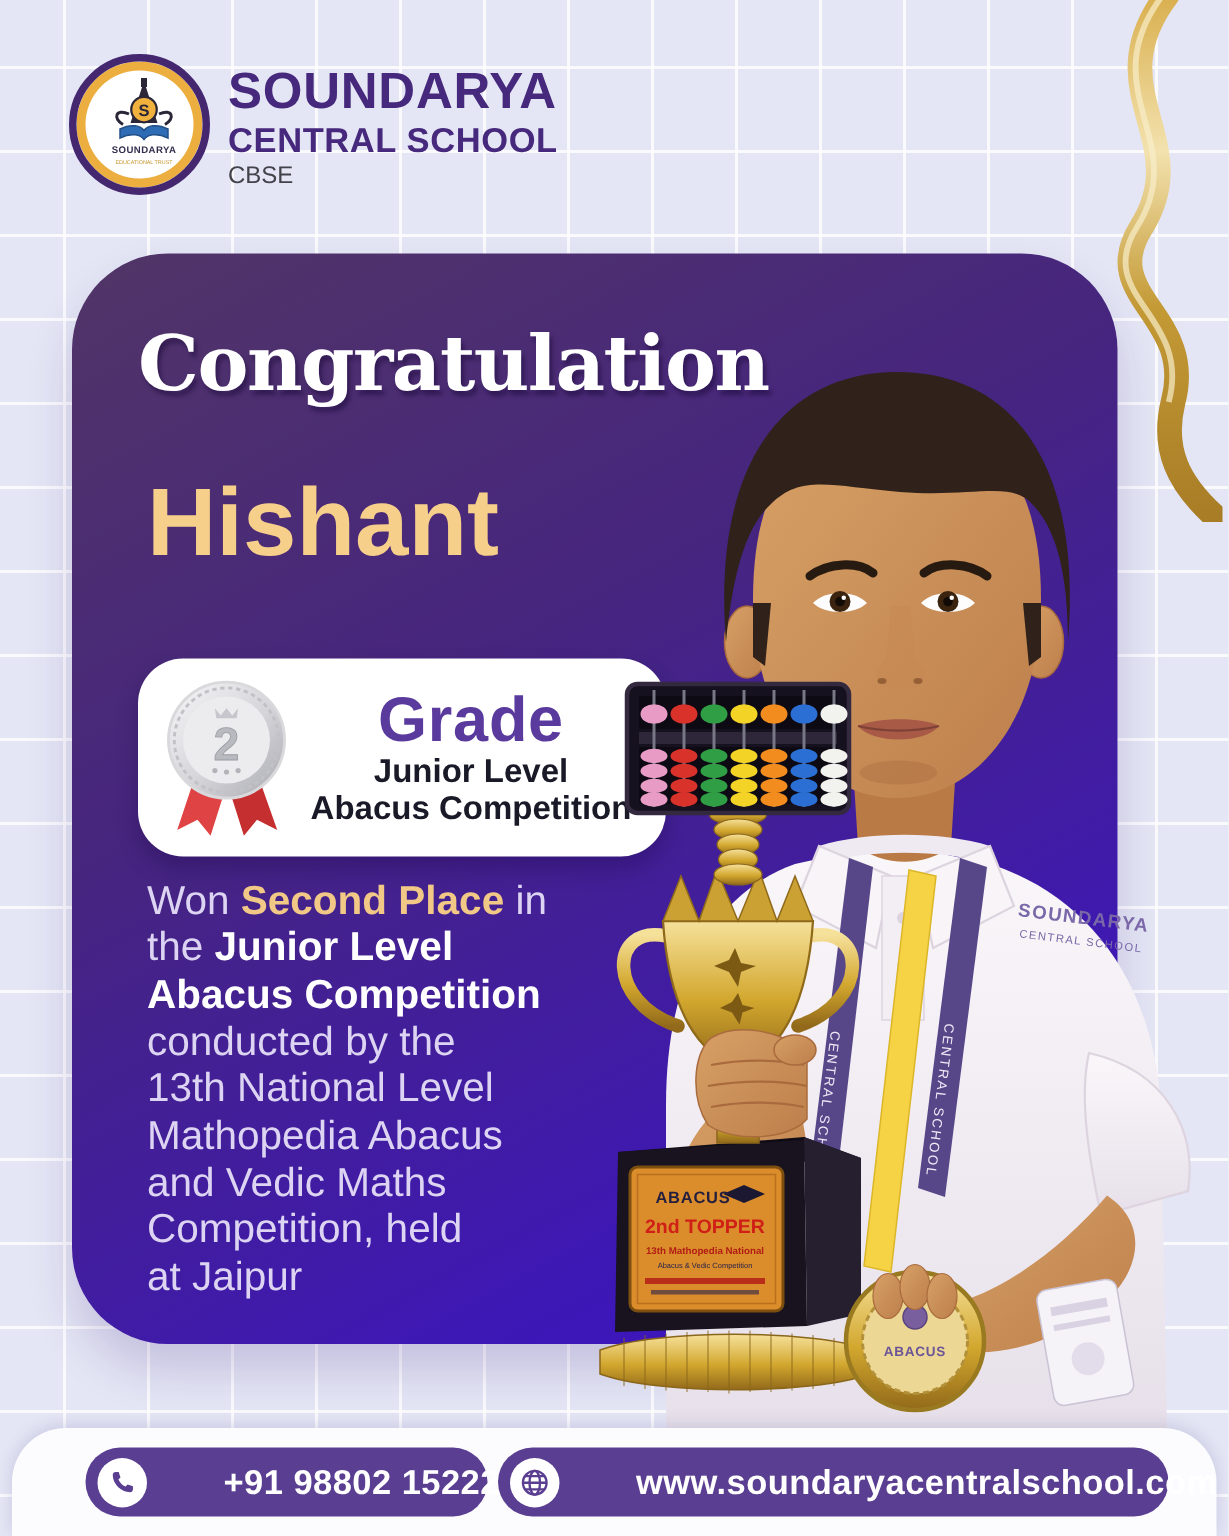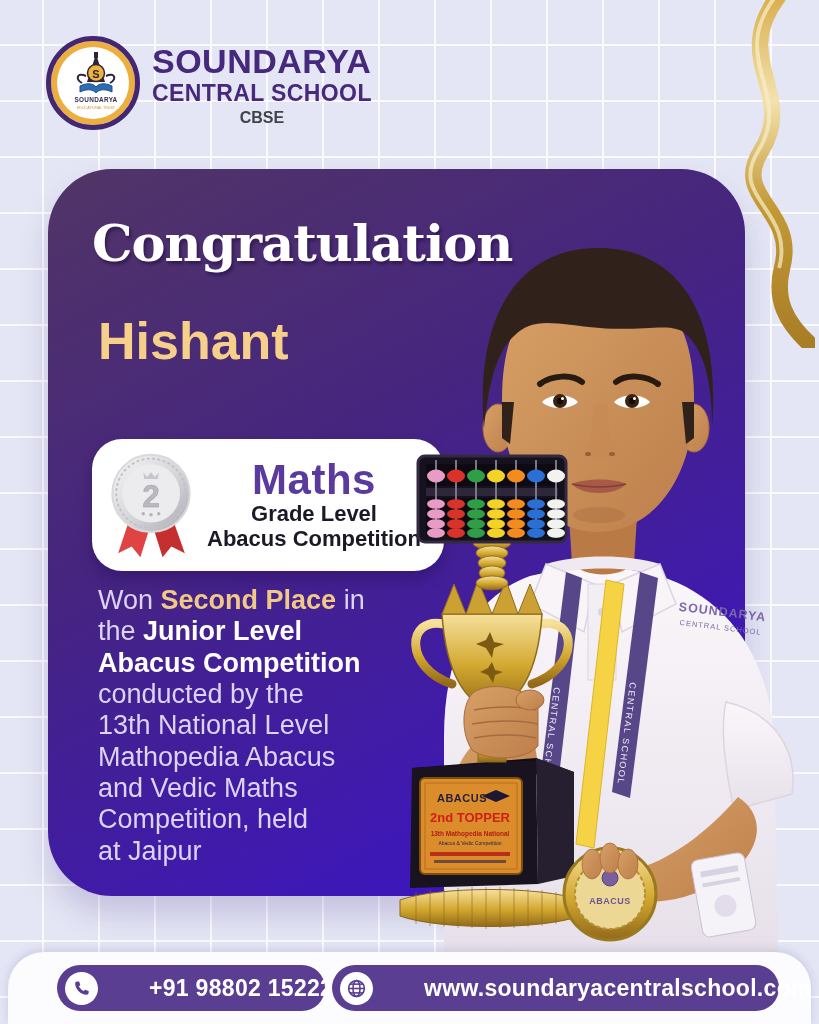--- a/index.html
+++ b/index.html
@@ -9,29 +9,29 @@
     background-image:linear-gradient(rgba(255,255,255,.8) 2px,transparent 2px),
                      linear-gradient(90deg,rgba(255,255,255,.8) 2px,transparent 2px);
     background-size:56px 56px;background-position:-14px -12px;}
   
   .logo-badge{position:absolute;left:46px;top:36px;width:94px;height:94px;border-radius:50%;
     background:#fff;border:5px solid #44276f;box-shadow:inset 0 0 0 6px #ecaf3f;box-sizing:border-box;}
   .logo-badge svg{position:absolute;left:9px;top:8px;}
   .school-title{position:absolute;left:152px;top:44px;line-height:1;}
   .brand-name{font-size:34px;font-weight:800;color:#46287c;letter-spacing:.5px;}
   .brand-type{font-size:23px;font-weight:700;color:#46287c;margin-top:4px;letter-spacing:.4px;}
-  .brand-board{font-size:16px;font-weight:700;color:#42424a;margin-top:5px;text-align:center;}
+  .brand-board{font-size:16px;font-weight:400;color:#42424a;margin-top:5px;}
   .ribbon{position:absolute;right:4px;top:0;}
   
   .card{position:absolute;left:48px;top:169px;width:697px;height:727px;border-radius:64px;
     background:linear-gradient(152deg,#513566 0%,#46257f 38%,#3e18b4 78%,#3a13c8 100%);
     box-shadow:0 18px 30px rgba(60,30,120,.18);}
   .congrats{position:absolute;left:44px;top:44px;font-family:"DejaVu Serif",serif;font-size:51px;
     font-weight:700;color:#ffffff;text-shadow:2px 3px 3px rgba(25,8,55,.5);letter-spacing:-1px;}
-  .student-name{position:absolute;left:50px;top:142px;font-size:52px;font-weight:800;color:#f6cf8b;}
+  .student-name{position:absolute;left:50px;top:142px;font-size:64px;font-weight:800;color:#f6cf8b;}
   .student-grade{position:absolute;left:52px;top:208px;font-size:32px;font-weight:500;color:#f0ecfa;}
   .award-badge{position:absolute;left:44px;top:270px;width:352px;height:132px;background:#ffffff;
     border-radius:30px;box-shadow:0 8px 14px rgba(20,5,60,.28);display:flex;align-items:center;}
   .award-badge svg{margin-left:12px;}
   .award-text{flex:1;text-align:center;padding-right:14px;}
   .award-place{font-size:42px;font-weight:800;color:#5b3a9e;letter-spacing:.5px;line-height:1;}
   .award-line{font-size:22px;font-weight:700;color:#191927;line-height:1.15;}
   .description{position:absolute;left:50px;top:416px;width:340px;margin:0;font-size:27px;
     line-height:1.16;color:#dcd4f2;font-weight:500;white-space:pre-line;}
   .description .b-gold{color:#f2c887;font-weight:800;}
@@ -105,22 +105,22 @@
         <circle cx="48" cy="48" r="40" fill="url(#silverG)" stroke="#d9d9dc" stroke-width="2"></circle>
         <circle cx="48" cy="48" r="36" fill="none" stroke="#c2c2c6" stroke-width="2" stroke-dasharray="3 2.5"></circle>
         <circle cx="48" cy="48" r="30" fill="#ececee"></circle>
         <path d="M40,26 L44,31 L48,26 L52,31 L56,26 L55,33 L41,33 Z" fill="#c6c6cc"></path>
         <text x="48" y="62" text-anchor="middle" font-size="32" font-weight="800" fill="#b9b9c0" stroke="#9d9da5" stroke-width=".6">2</text>
         <circle cx="40" cy="69" r="1.8" fill="#b3b3ba"></circle>
           <circle cx="48" cy="70" r="1.8" fill="#b3b3ba"></circle>
           <circle cx="56" cy="69" r="1.8" fill="#b3b3ba"></circle>
       </svg>
       <div class="award-text">
-        <div class="award-place">Maths</div>
-        <div class="award-line">Grade Level</div>
+        <div class="award-place">Grade</div>
+        <div class="award-line">Junior Level</div>
         <div class="award-line">Abacus Competition</div>
       </div>
     </div>
 
     <p class="description"><span>Won </span><strong class="b-gold">Second Place</strong><span> in
 the </span><strong class="b-white">Junior Level
 Abacus Competition</strong><span>
 conducted by the
 13th National Level
 Mathopedia Abacus

